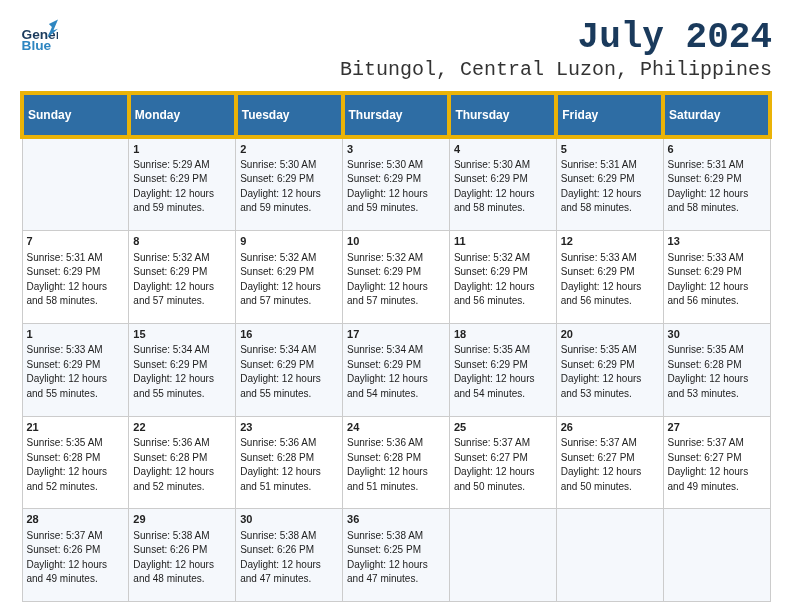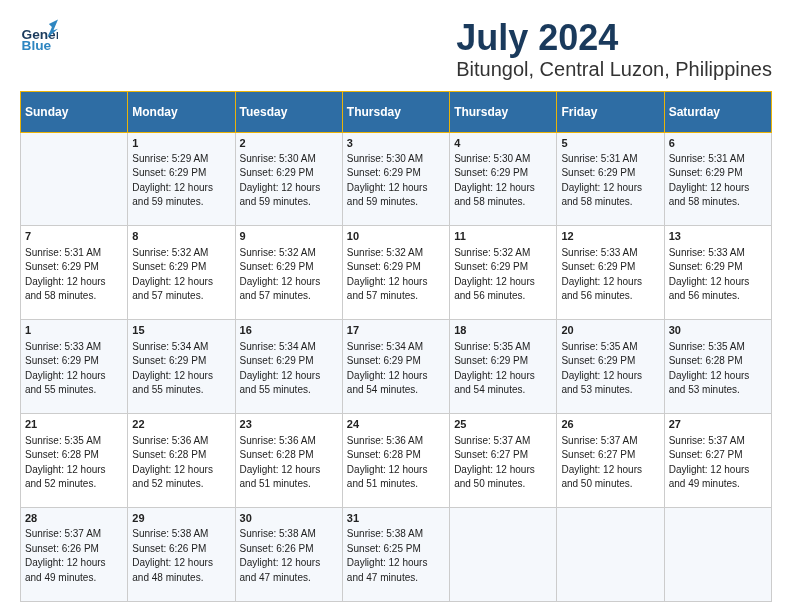--- a/index.html
+++ b/index.html
@@ -31,21 +31,22 @@
     .logo-wrapper {
       display: flex;
       align-items: center;
       gap: 2px;
     }
     .logo-icon {
       width: 38px;
       height: 38px;
     }
     .title-block {
-      text-align: left;
+      text-align: right;
+      font-family: Liberation Mono, monospace;
     }
     .title-block h1 {
       font-size: 36px;
       font-weight: bold;
       color: #1a3a5c;
       line-height: 1.1;
     }
     .title-block h2 {
       font-size: 20px;
       color: #333;
@@ -59,21 +60,21 @@
     }
     thead tr {
       background: #2e6da4;
       color: #fff;
     }
     thead th {
       padding: 13px 4px;
       text-align: left;
       font-size: 12px;
       font-weight: bold;
-      border: 1px solid #eab308;
+      border: 4px solid #eab308;
     }
     tbody tr {
       border-bottom: 1px solid #ccc;
     }
     tbody td {
       padding: 3px 4px;
       vertical-align: top;
       border: 1px solid #ccc;
       line-height: 1.4;
       color: #222;
@@ -163,20 +164,20 @@
           <td><span class="day-num">23</span><span class="cell-content">Sunrise: 5:36 AM<br>Sunset: 6:28 PM<br>Daylight: 12 hours<br>and 51 minutes.</span></td>
           <td><span class="day-num">24</span><span class="cell-content">Sunrise: 5:36 AM<br>Sunset: 6:28 PM<br>Daylight: 12 hours<br>and 51 minutes.</span></td>
           <td><span class="day-num">25</span><span class="cell-content">Sunrise: 5:37 AM<br>Sunset: 6:27 PM<br>Daylight: 12 hours<br>and 50 minutes.</span></td>
           <td><span class="day-num">26</span><span class="cell-content">Sunrise: 5:37 AM<br>Sunset: 6:27 PM<br>Daylight: 12 hours<br>and 50 minutes.</span></td>
           <td><span class="day-num">27</span><span class="cell-content">Sunrise: 5:37 AM<br>Sunset: 6:27 PM<br>Daylight: 12 hours<br>and 49 minutes.</span></td>
         </tr>
         <tr>
           <td><span class="day-num">28</span><span class="cell-content">Sunrise: 5:37 AM<br>Sunset: 6:26 PM<br>Daylight: 12 hours<br>and 49 minutes.</span></td>
           <td><span class="day-num">29</span><span class="cell-content">Sunrise: 5:38 AM<br>Sunset: 6:26 PM<br>Daylight: 12 hours<br>and 48 minutes.</span></td>
           <td><span class="day-num">30</span><span class="cell-content">Sunrise: 5:38 AM<br>Sunset: 6:26 PM<br>Daylight: 12 hours<br>and 47 minutes.</span></td>
-          <td><span class="day-num">31</span><span class="cell-content">Sunrise: 5:38 AM<br>Sunset: 6:25 PM<br>Daylight: 12 hours<br>and 47 minutes.</span></td>
+          <td><span class="day-num">36</span><span class="cell-content">Sunrise: 5:38 AM<br>Sunset: 6:25 PM<br>Daylight: 12 hours<br>and 47 minutes.</span></td>
           <td></td>
           <td></td>
           <td></td>
         </tr>
       </tbody>
   </table>
 </div>
 
 </body></html>

